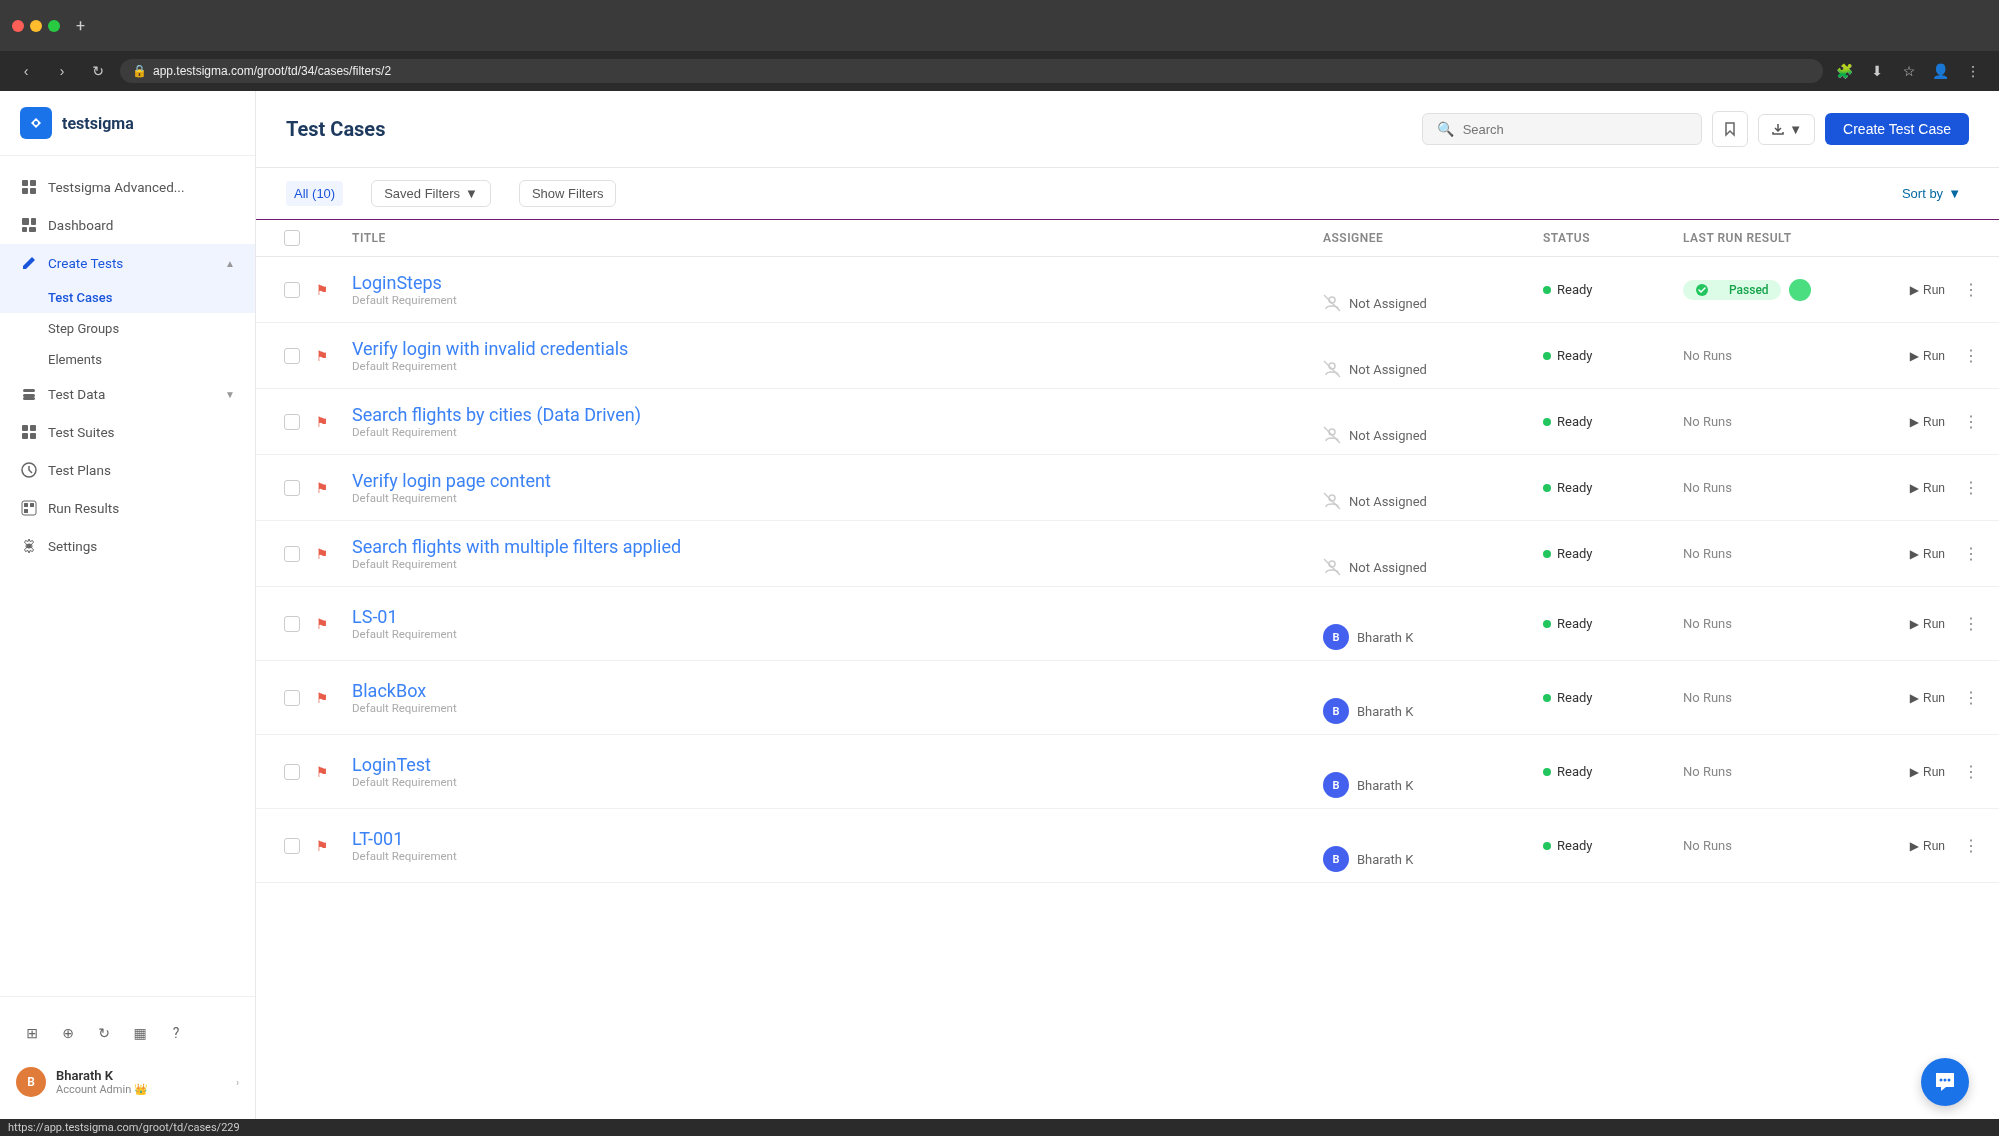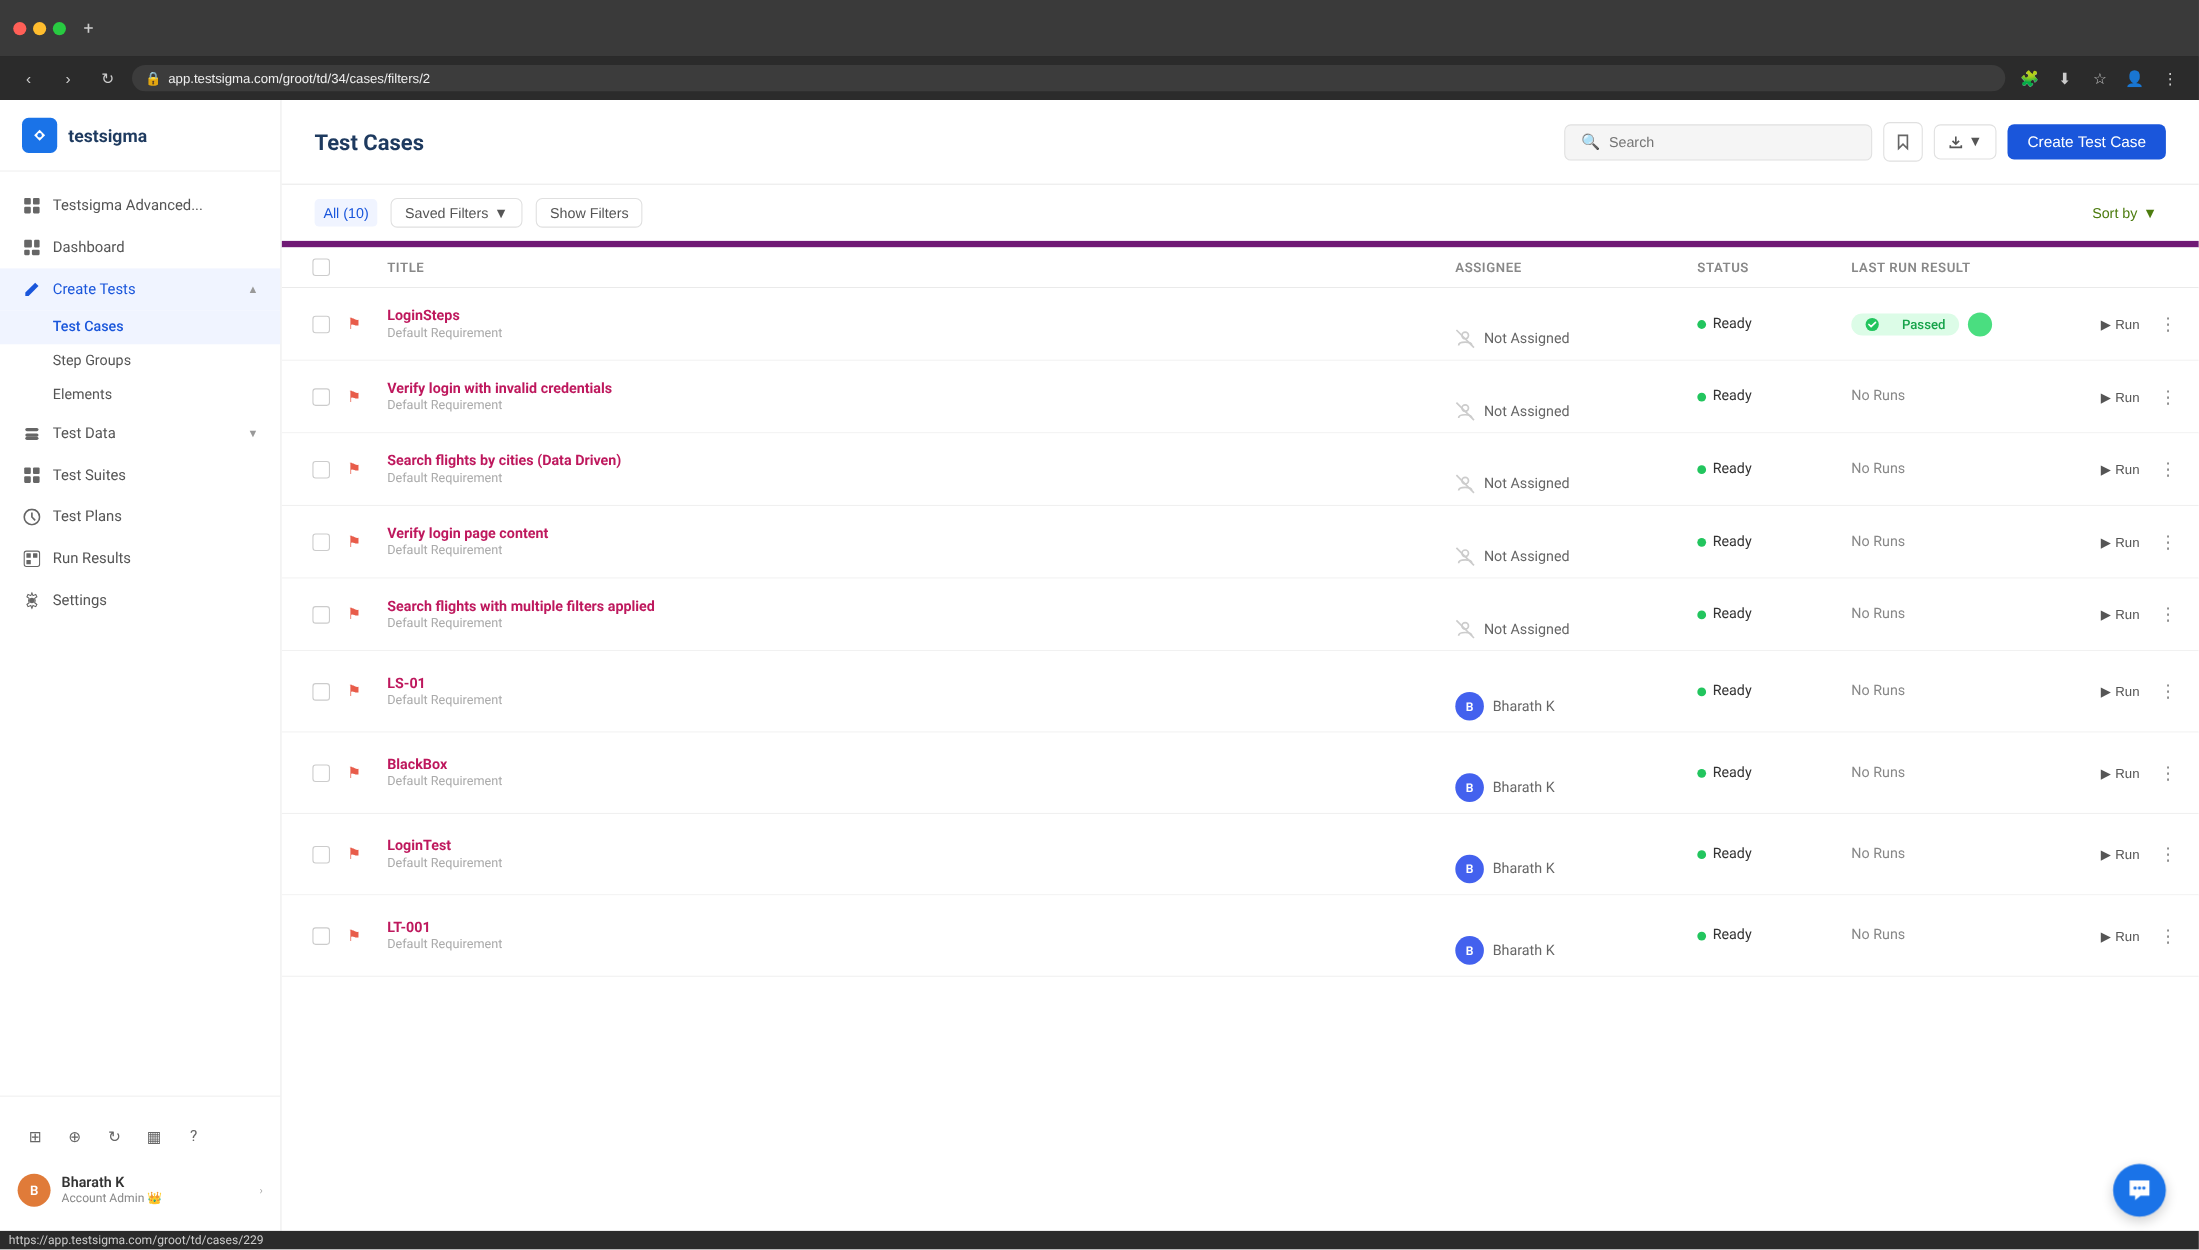--- a/index.html
+++ b/index.html
@@ -57,36 +57,36 @@
     .page-title { font-size: 20px; font-weight: 700; color: #1e3a5f; flex: 1; }
     .header-actions { display: flex; align-items: center; gap: 10px; }
     .search-box { display: flex; align-items: center; gap: 8px; background: #f5f5f5; border: 1px solid #e0e0e0; border-radius: 6px; padding: 7px 14px; min-width: 280px; }
     .search-icon { color: #aaa; font-size: 14px; }
     .search-input { border: none; background: none; outline: none; font-size: 13px; color: #555; width: 100%; }
     .icon-btn { width: 36px; height: 36px; border: 1px solid #e0e0e0; border-radius: 6px; display: flex; align-items: center; justify-content: center; cursor: pointer; color: #666; background: #fff; }
     .export-btn { display: flex; align-items: center; gap: 4px; border: 1px solid #e0e0e0; border-radius: 6px; padding: 7px 12px; cursor: pointer; color: #555; font-size: 13px; background: #fff; }
     .create-btn { background: #1a56db; color: white; border: none; border-radius: 6px; padding: 8px 18px; font-size: 14px; font-weight: 500; cursor: pointer; }
 
     
-    .filter-bar { background: #fff; border-bottom: 6px solid #701a75; padding: 12px 30px; display: flex; align-items: center; gap: 12px; }
+    .filter-bar { background: #fff; border-bottom: 1px solid #701a75; padding: 12px 30px; display: flex; align-items: center; gap: 28px; }
     .filter-tag { display: flex; align-items: center; gap: 4px; border: none; background: none; font-size: 13px; cursor: pointer; color: #555; padding: 5px 8px; border-radius: 4px; }
     .filter-tag.active { background: #f0f4ff; color: #1a56db; font-weight: 500; }
     .saved-filters-btn { display: flex; align-items: center; gap: 5px; border: 1px solid #e0e0e0; border-radius: 6px; padding: 5px 12px; cursor: pointer; font-size: 13px; color: #555; background: #fff; }
     .show-filters-btn { border: 1px solid #e0e0e0; border-radius: 6px; padding: 5px 12px; cursor: pointer; font-size: 13px; color: #555; background: #fff; }
-    .sort-btn { margin-left: auto; display: flex; align-items: flex-end; gap: 5px; border: none; background: none; font-size: 13px; color: #4d7c0f; cursor: pointer; padding: 5px 8px; }
+    .sort-btn { margin-left: auto; display: flex; align-items: flex-end; gap: 5px; border: none; background: none; font-size: 13px; color: #0369a1; cursor: pointer; padding: 5px 8px; }
 
     
     .table-container { background: #fff; margin: 0; border-radius: 0; overflow: hidden; flex: 1; }
     .table-header { display: grid; grid-template-columns: 40px 40px 1fr 220px 140px 180px 120px; align-items: center; padding: 10px 16px; background: #fff; border-bottom: 1px solid #e8e8e8; font-size: 12px; font-weight: 600; color: #888; text-transform: uppercase; letter-spacing: 0.5px; }
     .table-row { display: grid; grid-template-columns: 40px 40px 1fr 220px 140px 180px 120px; align-items: center; padding: 10px 16px; border-bottom: 1px solid #f0f0f0; background: #fff; transition: background 0.1s; }
     .checkbox-cell { display: flex; align-items: center; justify-content: center; }
     .checkbox { width: 16px; height: 16px; border: 1.5px solid #ccc; border-radius: 3px; cursor: pointer; }
     .priority-icon { width: 20px; height: 20px; display: flex; align-items: center; justify-content: center; }
     .flag-icon { color: #e85c4a; font-size: 14px; }
-    .test-name { font-size: 13px; font-weight: 700; color: #be185d; }
+    .test-name { font-size: 18px; font-weight: 400; color: #3b82f6; }
     .test-req { font-size: 11.5px; color: #aaa; margin-top: 0; }
     .assignee-cell { display: flex; align-items: center; gap: 8px; font-size: 13px; color: #666; margin-top: 27px; }
     .assignee-avatar { width: 26px; height: 26px; border-radius: 50%; display: flex; align-items: center; justify-content: center; color: white; font-size: 11px; font-weight: 600; flex-shrink: 0; }
     .status-cell { display: flex; align-items: center; gap: 6px; font-size: 13px; color: #333; }
     .status-dot { width: 8px; height: 8px; border-radius: 50%; flex-shrink: 0; }
     .status-dot.ready { background: #22c55e; }
     .last-run-cell { display: flex; align-items: center; gap: 8px; font-size: 13px; color: #888; }
     .passed-badge { display: flex; align-items: center; gap: 20px; background: #dcfce7; color: #16a34a; border-radius: 20px; padding: 3px 12px; font-size: 12px; font-weight: 500; }
     .green-circle { width: 22px; height: 22px; border-radius: 50%; background: #4ade80; flex-shrink: 0; }
     .run-actions { display: flex; align-items: center; gap: 8px; justify-content: flex-end; }

